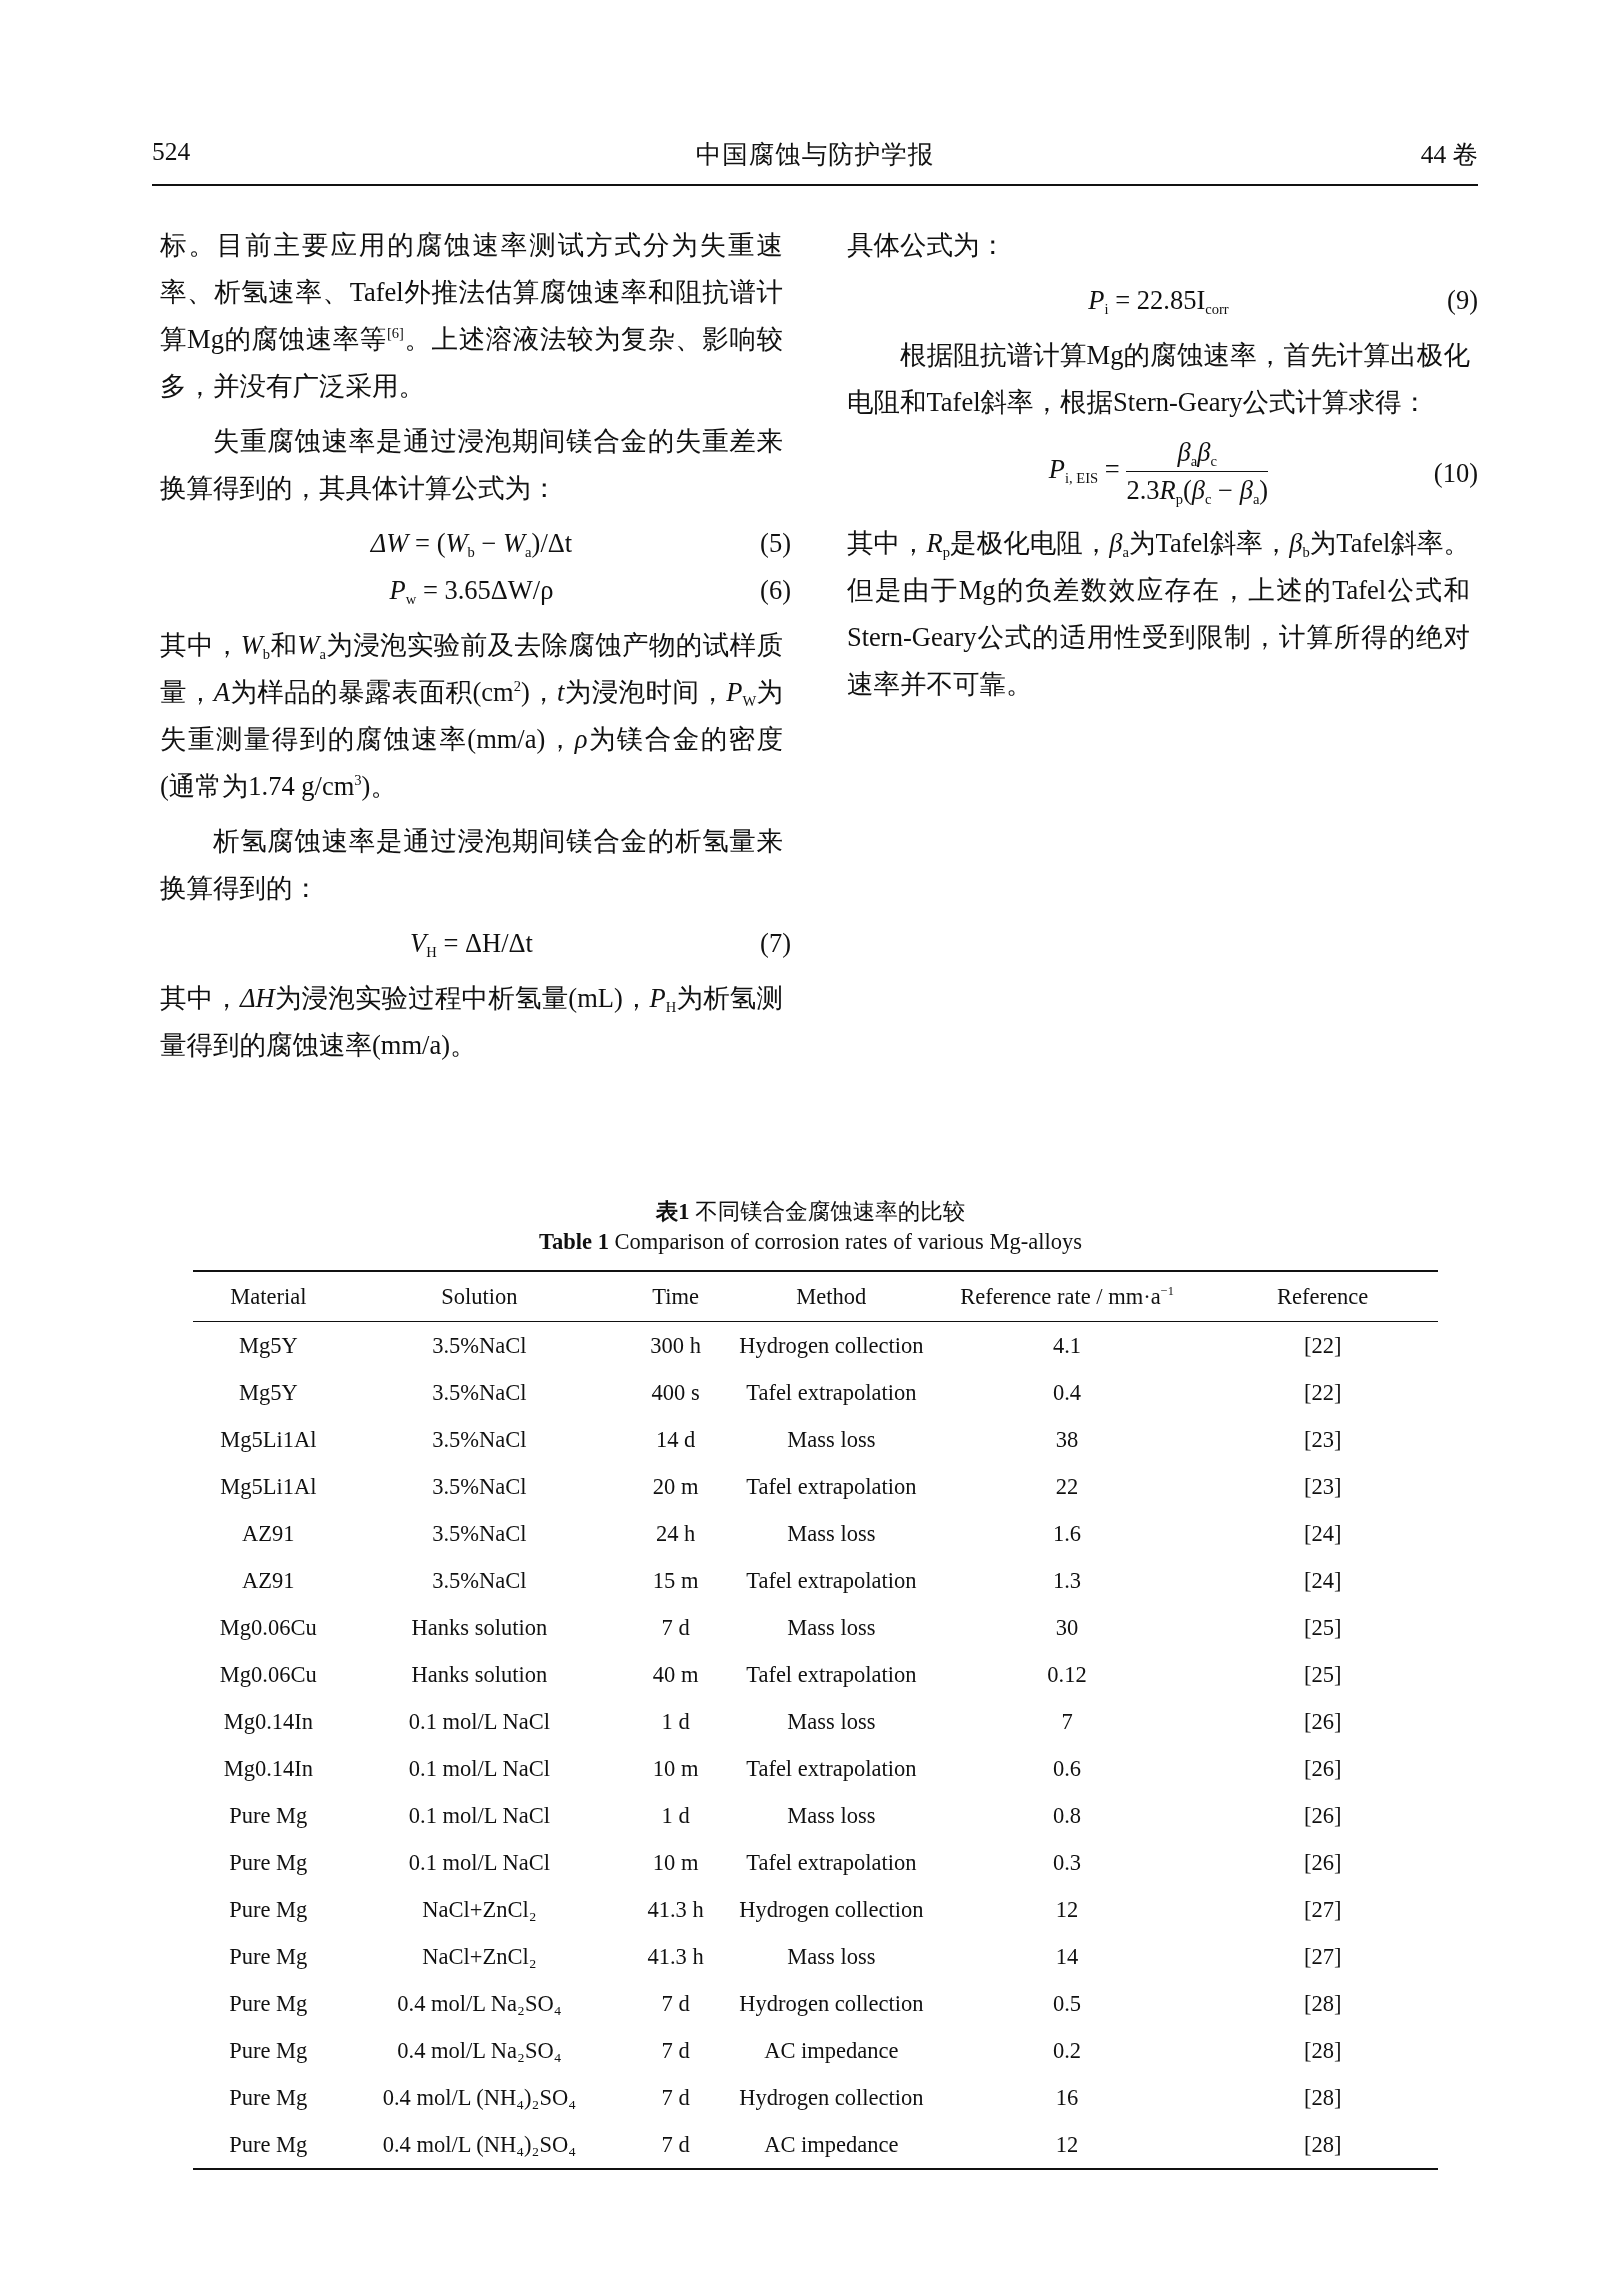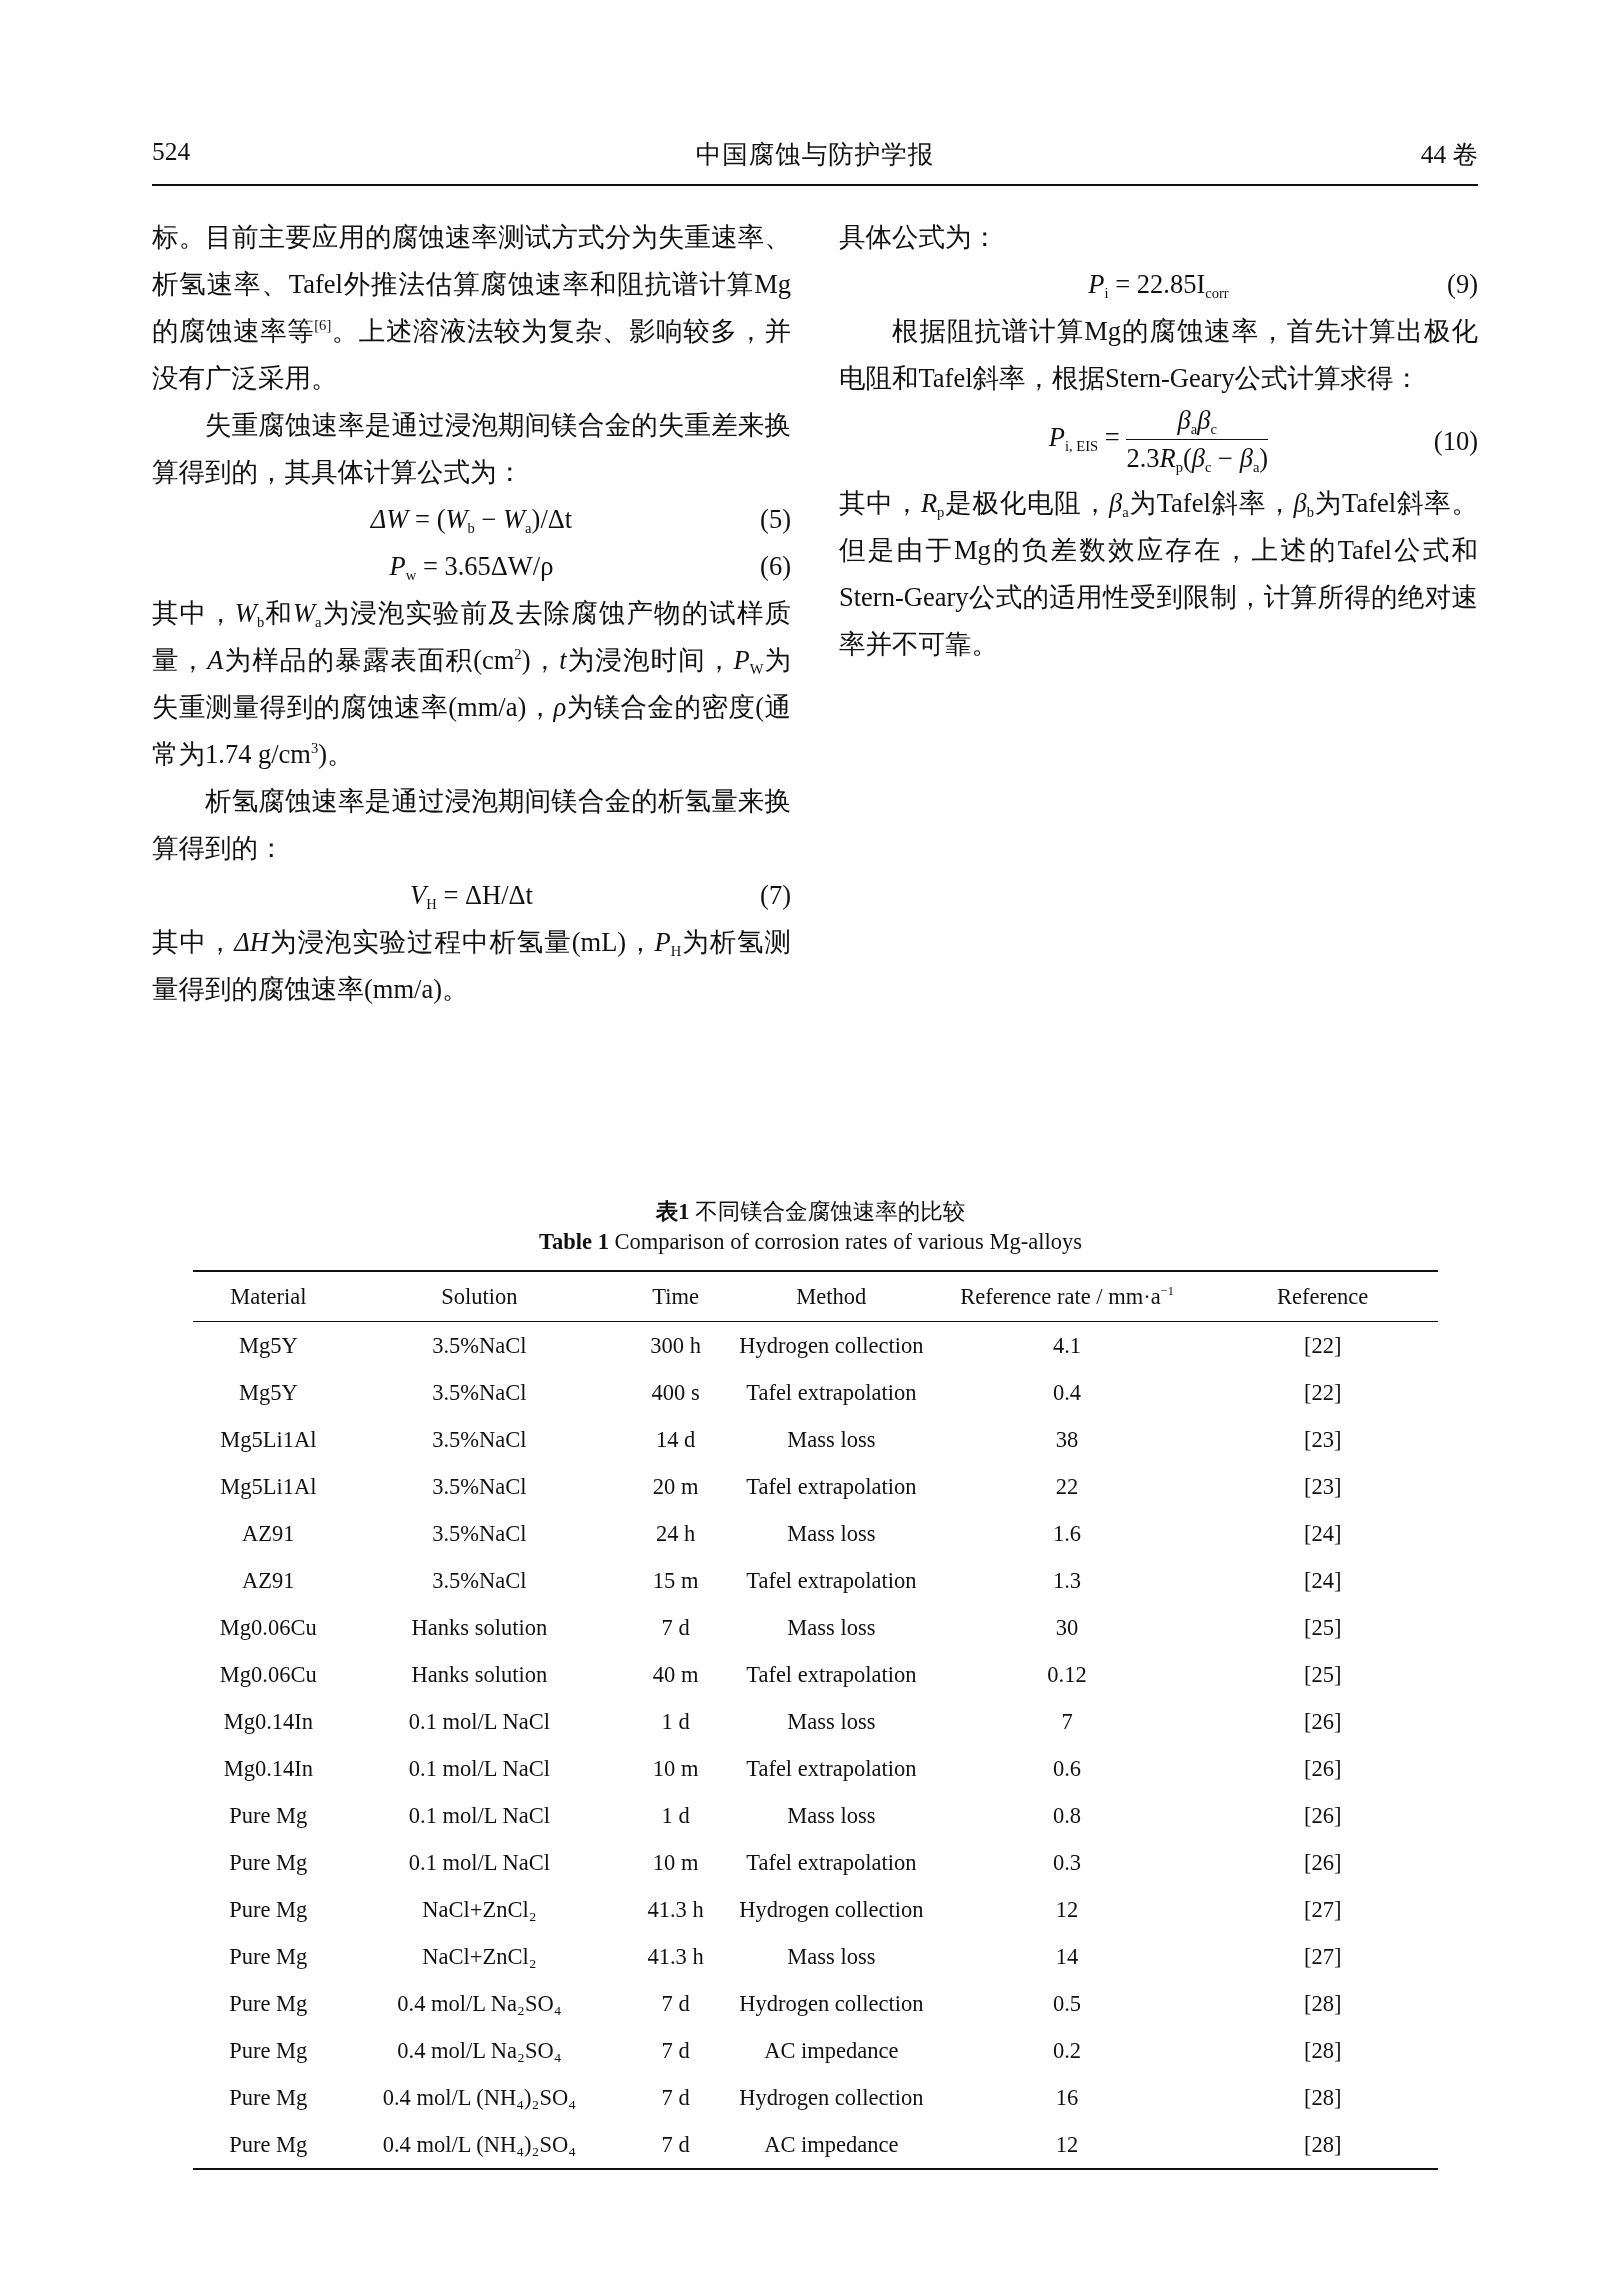--- a/index.html
+++ b/index.html
@@ -12,21 +12,21 @@
       font-size: 25.5px;
     }
     .header .pg { position: absolute; left: 0; top: 0; }
     .header .jt { position: absolute; left: 0; right: 0; text-align: center; top: 0; letter-spacing: 1px; }
     .header .vol { position: absolute; right: 0; top: 0; }
     .header-rule { position: absolute; left: 152px; top: 184px; width: 1326px; height: 2px; background: #111; }
 
     .col { position: absolute; top: 214px; width: 639px; font-size: 26.5px; line-height: 47px; }
     .col.left { left: 152px; }
     .col.right { left: 839px; }
-    .col p { margin: 0; text-align: justify; text-justify: inter-ideograph; }
+    .col p { margin: 8px; text-align: justify; text-justify: inter-ideograph; }
     .col p.ind { text-indent: 2em; }
     .eq { position: relative; height: 47px; }
     .eq .f { position: absolute; left: 0; right: 0; text-align: center; font-style: normal; }
     .eq .n { position: absolute; right: 0; top: 0; }
     .eq.tall { height: 78px; }
     .eq.tall .n { top: 15.7px; }
     i { font-style: italic; }
     sub { font-size: 0.55em; vertical-align: -0.35em; line-height: 0; }
     sup { font-size: 0.55em; vertical-align: 0.7em; line-height: 0; }
     .frac { display: inline-block; vertical-align: middle; text-align: center; }

